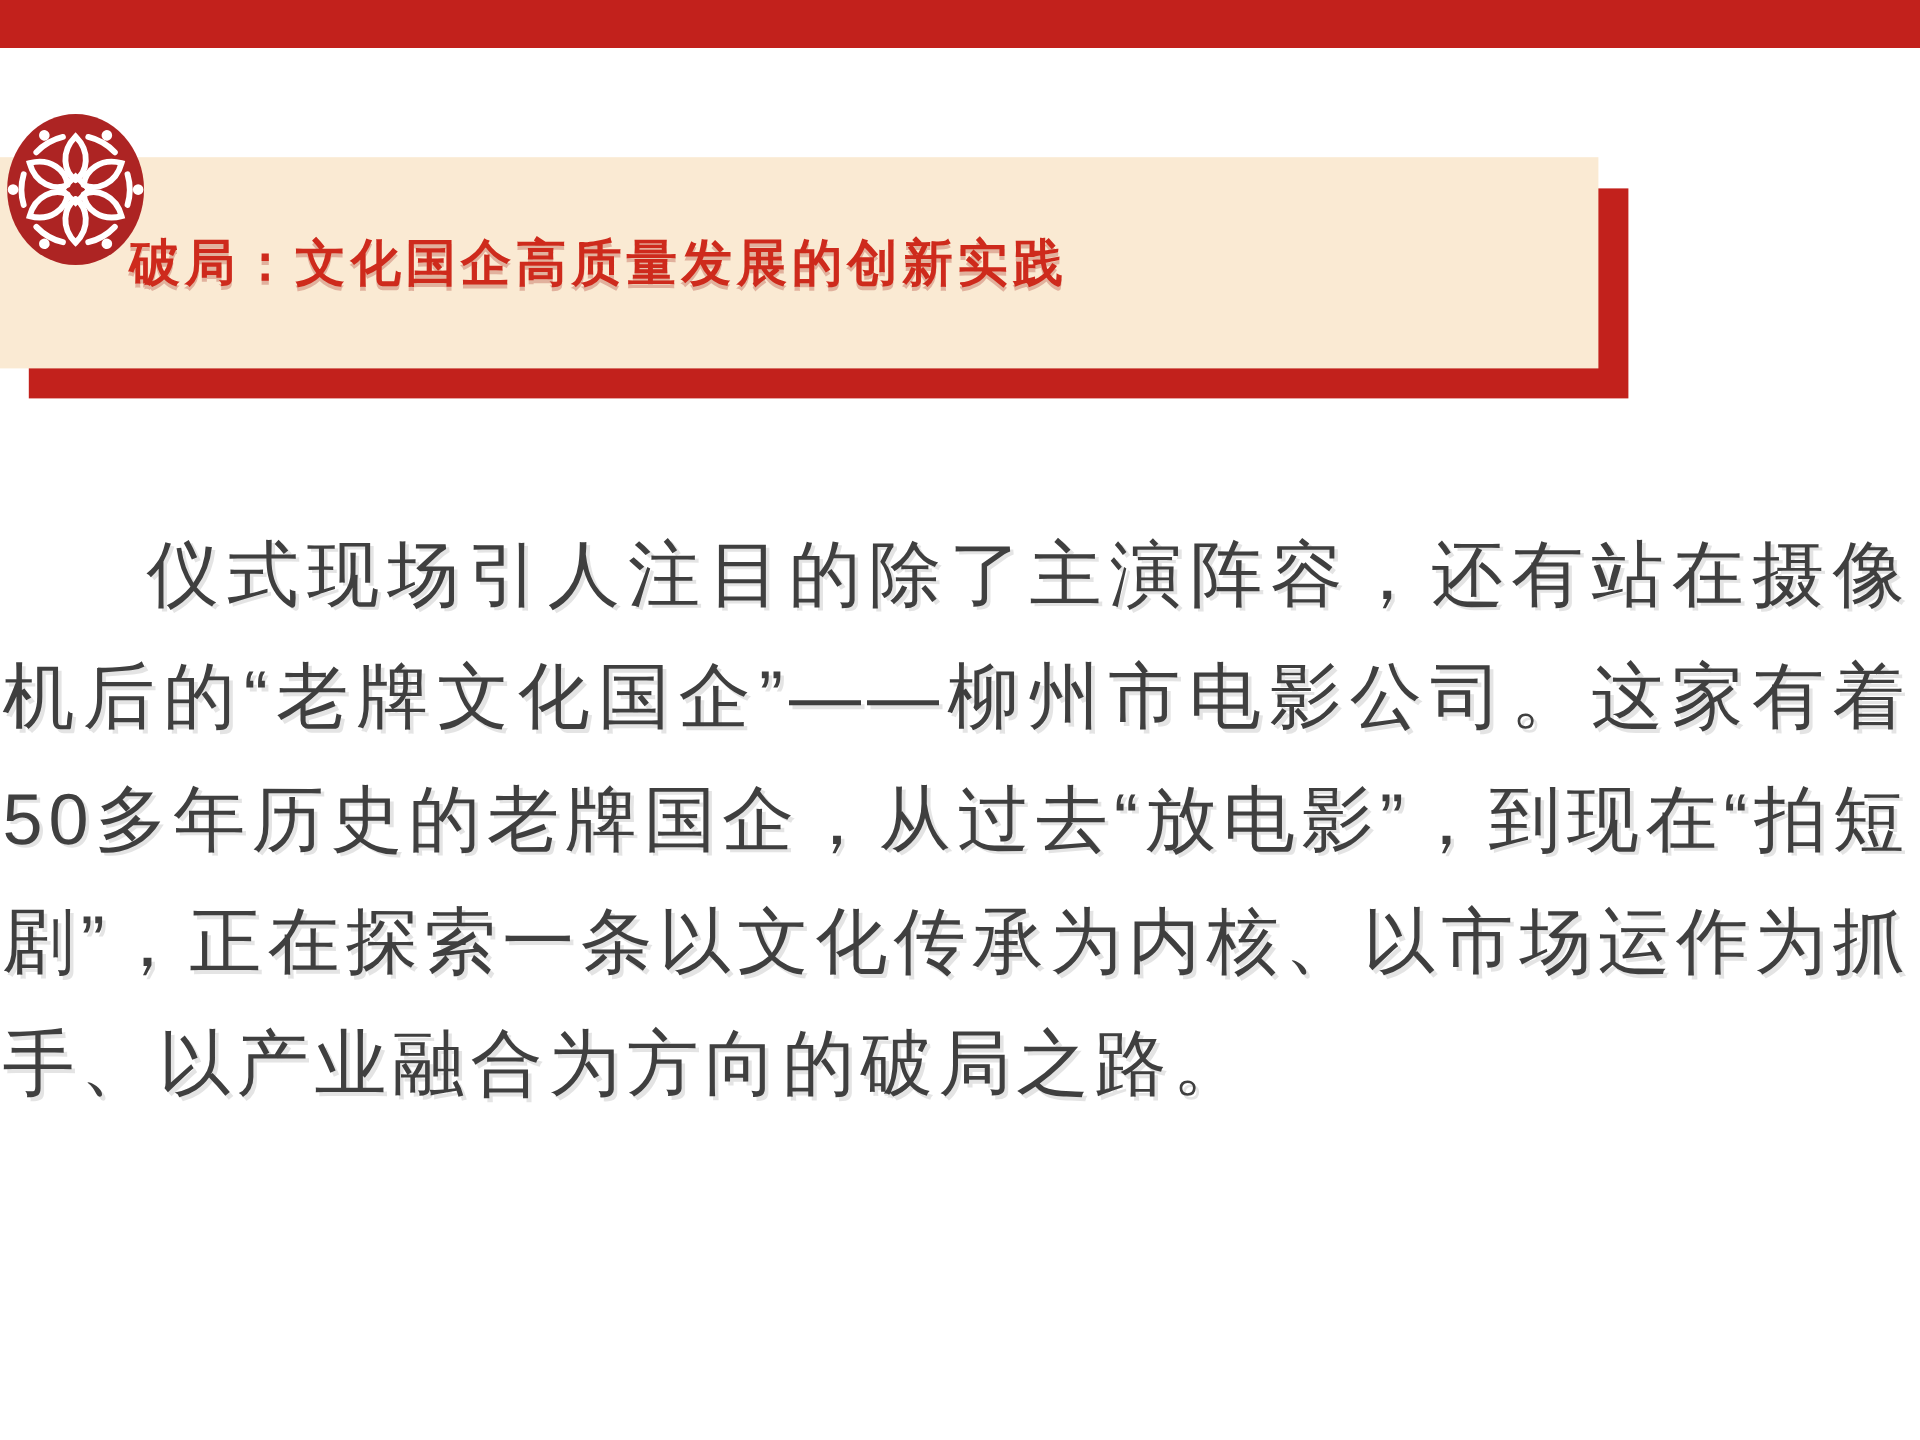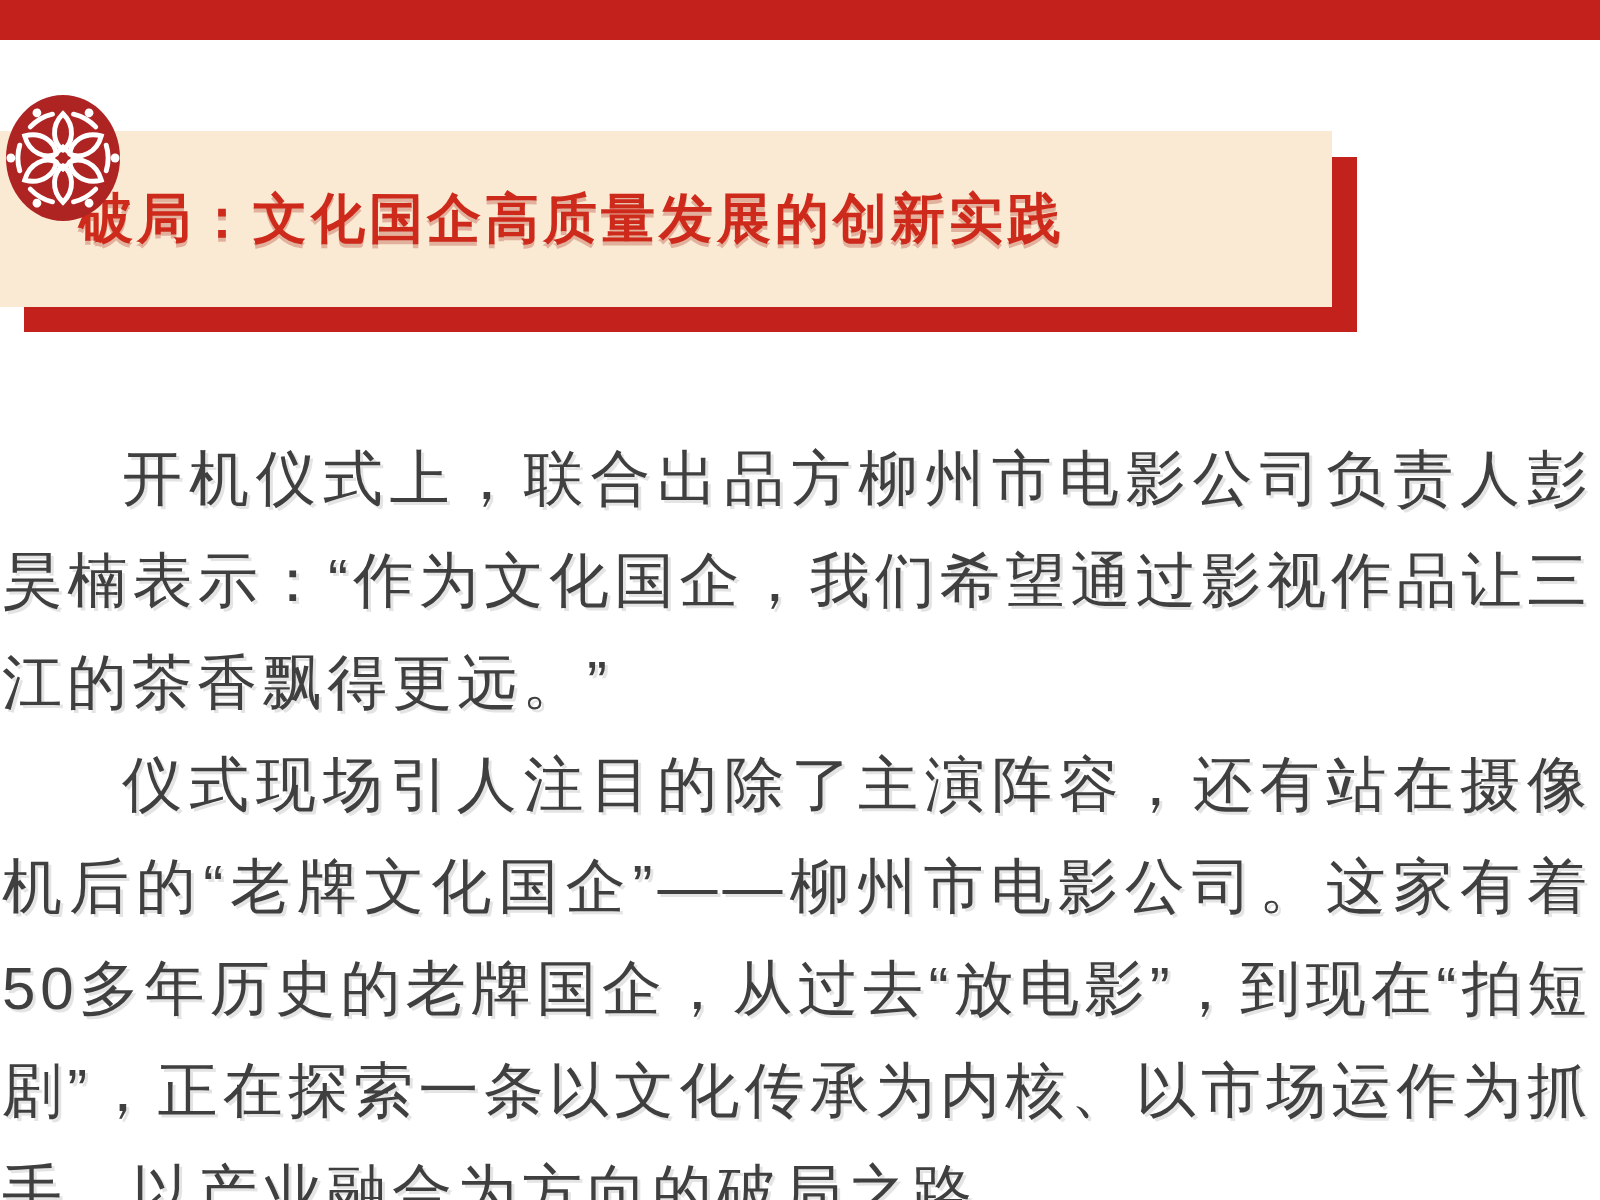--- a/index.html
+++ b/index.html
@@ -6,21 +6,21 @@
   .page{position:relative;width:1600px;height:1200px;overflow:hidden;background:#ffffff;
         font-family:"Liberation Sans",sans-serif;}
 
   
   .top-bar{position:absolute;left:0;top:0;width:1600px;height:40px;background:#c2211c;}
 
   
   .banner-shadow{position:absolute;left:24px;top:157px;width:1333px;height:175px;background:#c2211c;}
   .banner{position:absolute;left:0;top:131px;width:1332px;height:176px;background:#faead3;
           display:flex;align-items:center;}
-  .title{margin:0;padding-left:79px;font-size:54px;font-weight:900;color:#ce2a1c;
+  .title{margin:0;padding-left:108px;font-size:42px;font-weight:900;color:#ce2a1c;
          letter-spacing:4px;white-space:nowrap;
          text-shadow:0 4px 0 rgba(160,30,18,0.28);
          font-family:"Liberation Sans",sans-serif;}
 
   .badge{position:absolute;left:4px;top:92px;width:118px;height:132px;}
   .badge svg{display:block;width:100%;height:100%;}
 
   
   .article{position:absolute;left:0;top:428px;width:1600px;box-sizing:border-box;
            padding:0 8px 0 2px;
@@ -75,17 +75,16 @@
             <path transform="rotate(30)" d="M-13,-44 A46,46 0 0 1 13,-44" stroke-width="5"></path>
             <circle transform="rotate(30)" cx="0" cy="-53" r="4.5" fill="#ffffff" stroke="none"></circle>
           </g>
           <rect x="-8" y="-8" width="16" height="16" transform="rotate(45)" stroke-width="4.5"></rect>
         </g>
       </svg>
     </div>
   </header>
 
   <main class="article">
-    <p class="para">开机仪式上，联合出品方柳州市电影公司负责人彭昊楠表示：“作为文化国企，我们希望通过影视作品让三江的茶香飘得更远。”</p>
     <p class="para">仪式现场引人注目的除了主演阵容，还有站在摄像机后的“老牌文化国企”——柳州市电影公司。这家有着50多年历史的老牌国企，从过去“放电影”，到现在“拍短剧”，正在探索一条以文化传承为内核、以市场运作为抓手、以产业融合为方向的破局之路。</p>
   </main>
 
 </div>
 
 </body></html>

